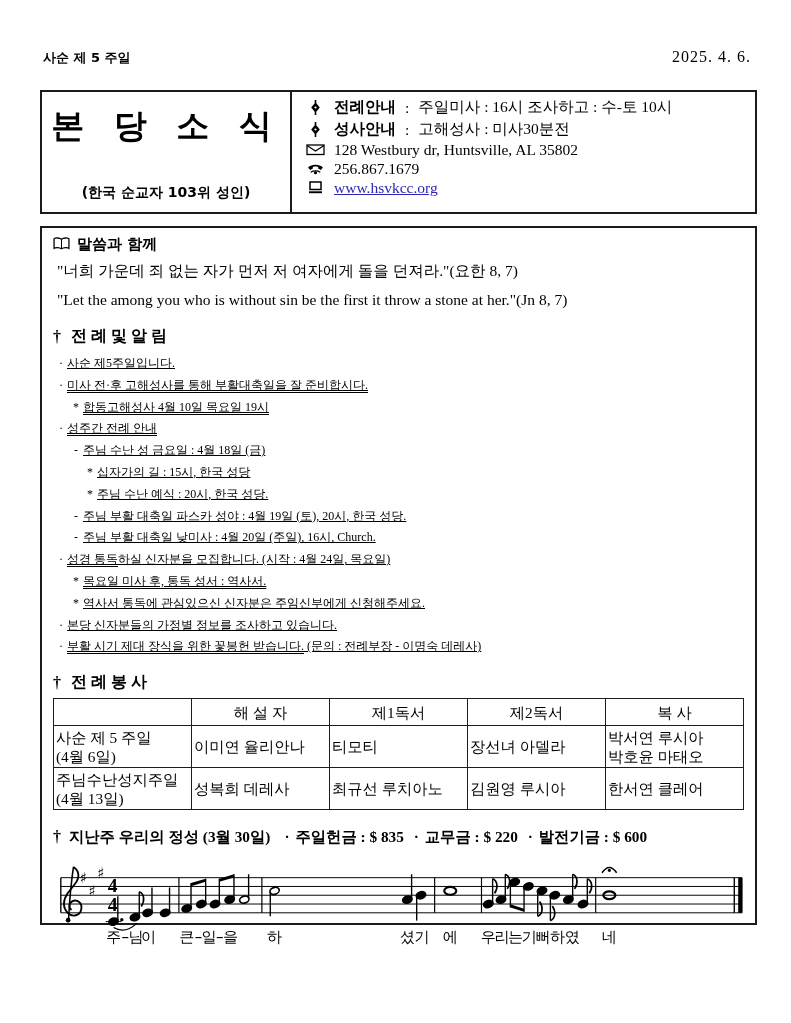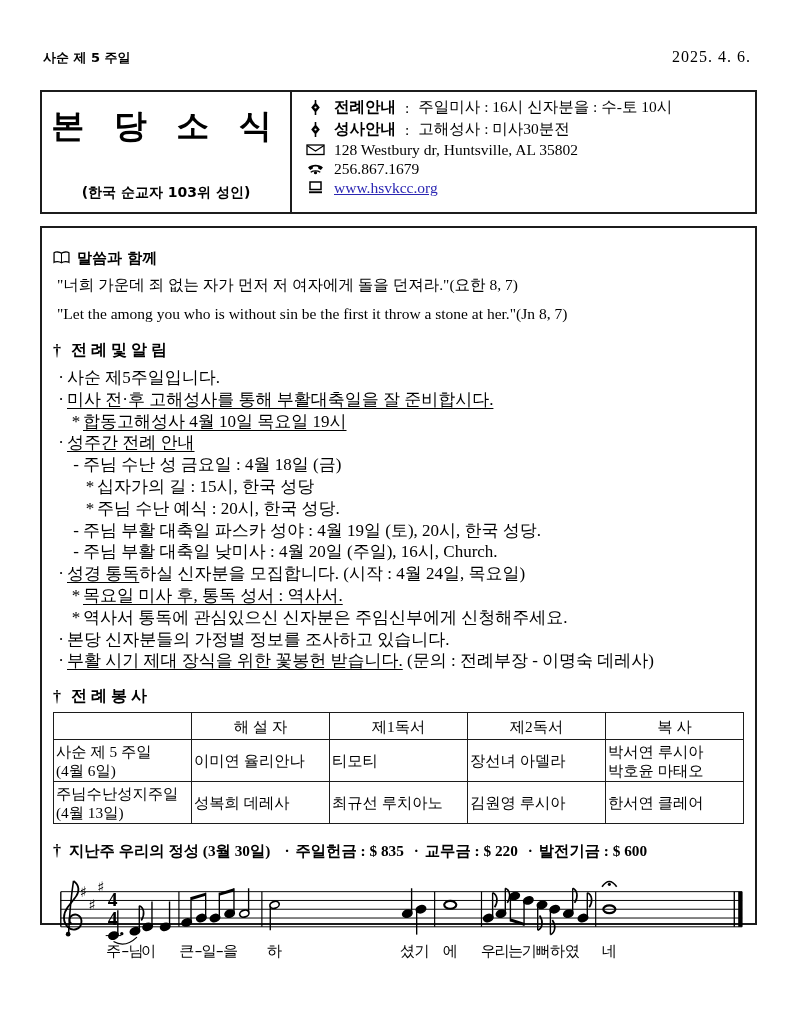--- a/index.html
+++ b/index.html
@@ -24,31 +24,31 @@
   .header-subtitle{font-family:"DejaVu Sans","Liberation Sans",sans-serif;font-weight:bold;font-size:14px;}
   .header-right{flex:1;padding:5px 12px 15px 14px;display:flex;flex-direction:column;
                 justify-content:space-around;}
   .info-line{display:flex;align-items:center;gap:9px;white-space:nowrap;font-size:15.5px;}
   .info-line .icon{display:inline-flex;width:19px;justify-content:center;flex:none;}
   .info-label{font-family:"DejaVu Sans","Liberation Sans",sans-serif;font-weight:bold;}
   a.site-link{color:#2b26b3;}
 
   
   .content-box{position:absolute;left:40px;top:226px;width:717px;height:699px;
-               border:2px solid #1c1c1c;box-sizing:border-box;padding:21px 11px 0;background:#fff;}
+               border:2px solid #1c1c1c;box-sizing:border-box;padding:7px 11px 0;background:#fff;}
 
   .word-head{display:flex;align-items:center;gap:7px;
              font-family:"DejaVu Sans","Liberation Sans",sans-serif;font-weight:bold;font-size:15px;}
   .quote{margin:4px 0 0 4px;line-height:25px;font-size:15.5px;}
 
   .section-head{display:flex;align-items:center;gap:10px;font-weight:bold;font-size:16px;margin-top:14px;}
   .cross{font-weight:bold;font-size:16px;}
 
   .ann-list{margin-top:6px;}
-  .ann-line{line-height:21.8px;white-space:nowrap;font-size:17px;}
+  .ann-line{line-height:21.8px;white-space:nowrap;font-size:12px;text-decoration:underline;}
   .ann-line .mk{display:inline-block;text-align:center;}
   .ind0 .mk{width:12px;margin-left:2px;}
   .ind1 .mk{width:14px;margin-left:16px;}
   .ind2 .mk{width:14px;margin-left:30px;}
   .useg{text-decoration:underline;text-underline-offset:3px;}
 
   table.ministers{width:100%;border-collapse:collapse;margin-top:5px;
                   table-layout:fixed;}
   table.ministers td,table.ministers th{border:1.6px solid #1c1c1c;padding:1px 2px;
                   font-weight:normal;font-size:15.3px;line-height:19px;}
@@ -83,21 +83,21 @@
         <div class="info-line">
           <span class="icon">
             <svg width="11" height="15" viewBox="0 0 11 15">
               <path d="M5.5 0 V3 M5.5 12 V15" stroke="#000" stroke-width="1.6"></path>
               <path d="M5.5 2.2 L9.8 7.5 L5.5 12.8 L1.2 7.5 Z" fill="#000"></path>
               <circle cx="5.5" cy="7.5" r="1.1" fill="#fff"></circle>
             </svg>
           </span>
           <span class="info-label">전례안내</span>
           <span> : </span>
-          <span>주일미사 : 16시   신자분을 : 수-토 10시</span>
+          <span>주일미사 : 16시   조사하고 : 수-토 10시</span>
         </div>
         <div class="info-line">
           <span class="icon">
             <svg width="11" height="15" viewBox="0 0 11 15">
               <path d="M5.5 0 V3 M5.5 12 V15" stroke="#000" stroke-width="1.6"></path>
               <path d="M5.5 2.2 L9.8 7.5 L5.5 12.8 L1.2 7.5 Z" fill="#000"></path>
               <circle cx="5.5" cy="7.5" r="1.1" fill="#fff"></circle>
             </svg>
           </span>
           <span class="info-label">성사안내</span>

